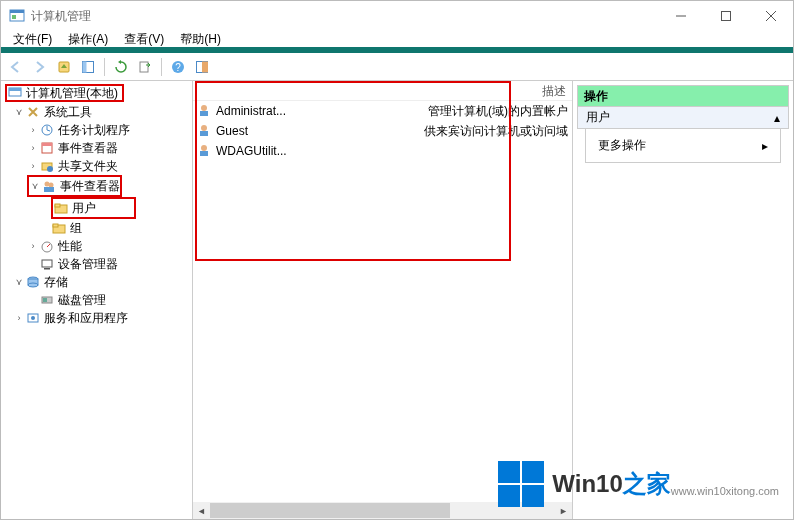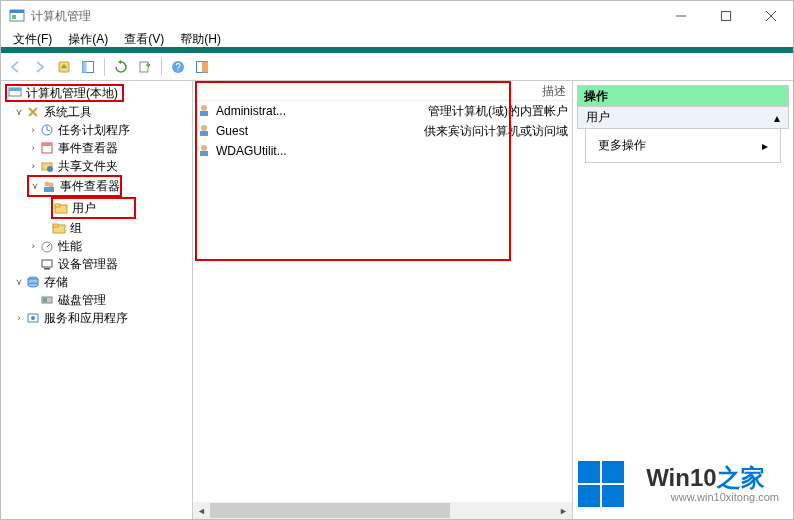--- a/index.html
+++ b/index.html
@@ -44,23 +44,23 @@
     
     .red-box { position: absolute; border: 2px solid #d00; pointer-events: none; }
     
     .panel-right .hdr { background: #86efac; border: 1px solid #ccc; height: 22px; display: flex; align-items: center; padding: 0 6px; margin: 4px 4px 0 4px; font-weight: bold; }
     .panel-right .sect { background: #eef3fb; border: 1px solid #ccc; border-top: none; height: 22px; display: flex; align-items: center; justify-content: space-between; padding: 0 8px; margin: 0 4px; }
     .panel-right .item { height: 34px; display: flex; align-items: center; justify-content: space-between; padding: 4px 12px; margin: 0 12px; border-left: 1px solid #ccc; border-right: 1px solid #ccc; border-bottom: 1px solid #ccc; }
     
     .watermark { position: absolute; right: 14px; bottom: 12px; display: flex; align-items: center; gap: 8px; }
     .wm-logo { display: grid; grid-template-columns: 1fr 1fr; grid-template-rows: 1fr 1fr; gap: 2px; width: 46px; height: 46px; }
     .wm-logo div { background: #0078d7; }
-    .wm-txt { display: flex; flex-direction: column; align-items: center; line-height: 1.1; }
+    .wm-txt { display: flex; flex-direction: row; align-items: flex-end; line-height: 1.1; }
     .wm-txt .t1 { font-size: 24px; font-weight: 700; color: #333; }
-    .wm-txt .t2 { font-size: 11px; color: #888; margin-left: 39px; }
+    .wm-txt .t2 { font-size: 11px; color: #888; }
     
     svg { display: block; }
   </style>
 </head>
 <body>
 
 <div class="titlebar">
   <span class="icon">
     <svg width="16" height="16">
         <rect x="1" y="2" width="14" height="11" fill="#fff" stroke="#4a89c7"></rect>

